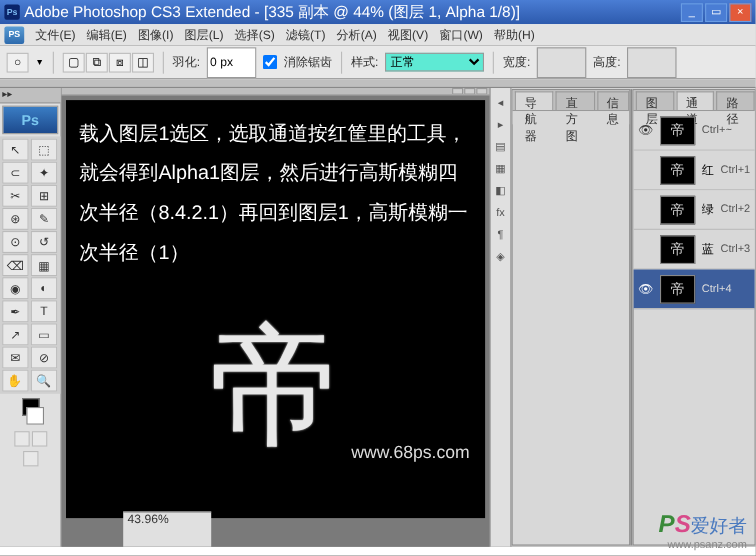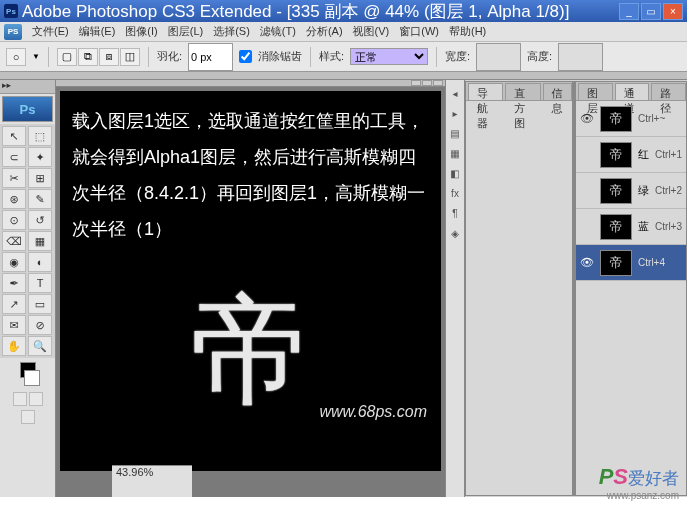--- a/index.html
+++ b/index.html
@@ -1,50 +1,50 @@
 <!DOCTYPE html>
 <html><head>
 <meta charset="utf-8">
 <style>
 *{margin:0;padding:0;box-sizing:border-box;font-family:"Microsoft YaHei",sans-serif;font-size:11px;user-select:none}
 body{background:#fff;width:687px;height:505px;overflow:hidden;position:relative}
 .titlebar{background:linear-gradient(#4a7dd4,#2d5aad);height:22px;display:flex;align-items:center;padding:0 4px;color:#fff}
 .titlebar .ps-icon{width:14px;height:14px;background:#0a246a;border-radius:2px;margin-right:4px;display:inline-flex;align-items:center;justify-content:center;font-size:8px;color:#7bb8f0;font-weight:bold}
-.titlebar .title{flex:1;font-size:17px}
+.titlebar .title{flex:1;font-size:14px}
 .titlebar .winbtns{display:flex;gap:2px}
 .titlebar .winbtn{width:20px;height:17px;background:#4a7dd4;border:1px solid #6a9de4;display:flex;align-items:center;justify-content:center;color:#fff;font-size:10px}
 .titlebar .winbtn.close{background:#e35a3a}
 .menubar{background:#e3e3e3;height:20px;display:flex;align-items:center;padding:0 4px;gap:2px;border-bottom:1px solid #bbb}
 .menubar .ps-badge{width:18px;height:16px;background:linear-gradient(#5a9dd4,#2d6aad);border-radius:2px;color:#fff;font-size:8px;display:flex;align-items:center;justify-content:center;font-weight:bold;margin-right:4px}
 .menubar .mitem{padding:2px 4px;color:#333;font-size:11px}
 .toolbar{background:#e8e8e8;height:30px;display:flex;align-items:center;padding:0 6px;gap:6px;border-bottom:1px solid #999}
 .toolbar .sel-icon{width:20px;height:18px;border:1px solid #bbb;background:#f0f0f0;display:inline-flex;align-items:center;justify-content:center}
 .toolbar .sel-icons{display:flex;gap:1px}
 .toolbar .sep{width:1px;height:20px;background:#bbb;margin:0 2px}
 .toolbar label{color:#333}
 .toolbar input[type=text]{width:45px;height:28px;border:1px solid #999;background:#fff;padding:0 2px;font-size:11px}
-.toolbar select{height:17px;border:1px solid #999;background:#c4b5fd;font-size:11px;width:78px}
+.toolbar select{height:17px;border:1px solid #999;background:#5eead4;font-size:11px;width:90px}
 .toolbar input[type=checkbox]{vertical-align:middle}
 .subhdr{background:#bfbfbf;height:8px;border-bottom:1px solid #888}
 .main{display:flex;height:calc(100% - 88px);background:#7a7a7a}
 .toolbox{width:56px;background:#e0e0e0;border-right:1px solid #888;display:flex;flex-direction:column}
 .toolbox .thdr{height:14px;background:#bfbfbf;border-bottom:1px solid #999;font-size:9px;padding-left:2px;color:#333}
 .toolbox .ps-logo{height:26px;background:linear-gradient(#3a7dc4,#1d4a8d);display:flex;align-items:center;justify-content:center;color:#7bc8f0;font-weight:bold;font-size:13px;border:1px solid #999;margin:2px}
 .toolbox .tools{display:grid;grid-template-columns:1fr 1fr;gap:1px;padding:2px;background:#d0d0d0}
 .toolbox .tool{width:24px;height:20px;background:#e8e8e8;border:1px solid #bbb;display:flex;align-items:center;justify-content:center;font-size:11px;color:#333}
 .toolbox .swatch{padding:4px;display:flex;flex-direction:column;align-items:center}
 .toolbox .swatch .fg{width:16px;height:16px;background:#000;border:1px solid #888}
 .toolbox .swatch .bg{width:16px;height:16px;background:#fff;border:1px solid #888;margin:-8px 0 0 8px}
 .toolbox .qm{display:flex;gap:2px;padding:2px;justify-content:center}
 .toolbox .qm span{width:14px;height:14px;background:#e8e8e8;border:1px solid #bbb}
 .canvas-area{flex:1;display:flex;flex-direction:column;background:#7a7a7a;position:relative}
 .canvas{margin:4px;background:#000;flex:1;position:relative;color:#fff;padding:12px;max-height:380px}
 .canvas .instr{font-size:18px;line-height:2;color:#fff}
 .canvas .glyph{position:absolute;left:50%;top:56%;transform:translate(-50%,-20%);font-size:120px;color:#e8e8e8;font-family:"KaiTi","SimSun",serif;text-shadow:0 0 2px #fff}
-.canvas .wm{position:absolute;right:14px;bottom:50px;color:#ddd;font-size:16px;font-style:italic}
+.canvas .wm{position:absolute;right:14px;bottom:50px;color:#ddd;font-size:16px;}
 .vstrip{width:20px;background:#e0e0e0;border-left:1px solid #888;border-right:1px solid #888;display:flex;flex-direction:column;align-items:center;padding-top:6px;gap:6px}
 .vstrip span{width:14px;height:14px;font-size:10px;color:#555;display:flex;align-items:center;justify-content:center}
 .panels{width:222px;background:#d4d4d4;display:flex;flex-direction:row}
 .panel{border:1px solid #888;margin:1px 0;background:#d8d8d8}
 .panel .tabs{display:flex;background:#bfbfbf;height:19px;border-bottom:1px solid #999;align-items:flex-end}
 .panel .tab{padding:2px 8px;background:#bfbfbf;border:1px solid #999;border-bottom:none;font-size:11px;color:#333;margin-left:2px;height:17px}
 .panel .tab.active{background:#d8d8d8}
 .panel .body{background:#d8d8d8;min-height:12px}
 .channels{flex:1}
 .ch-row{display:flex;align-items:center;height:36px;border-bottom:1px solid #bbb;background:#d8d8d8;padding:0 4px;gap:6px}

